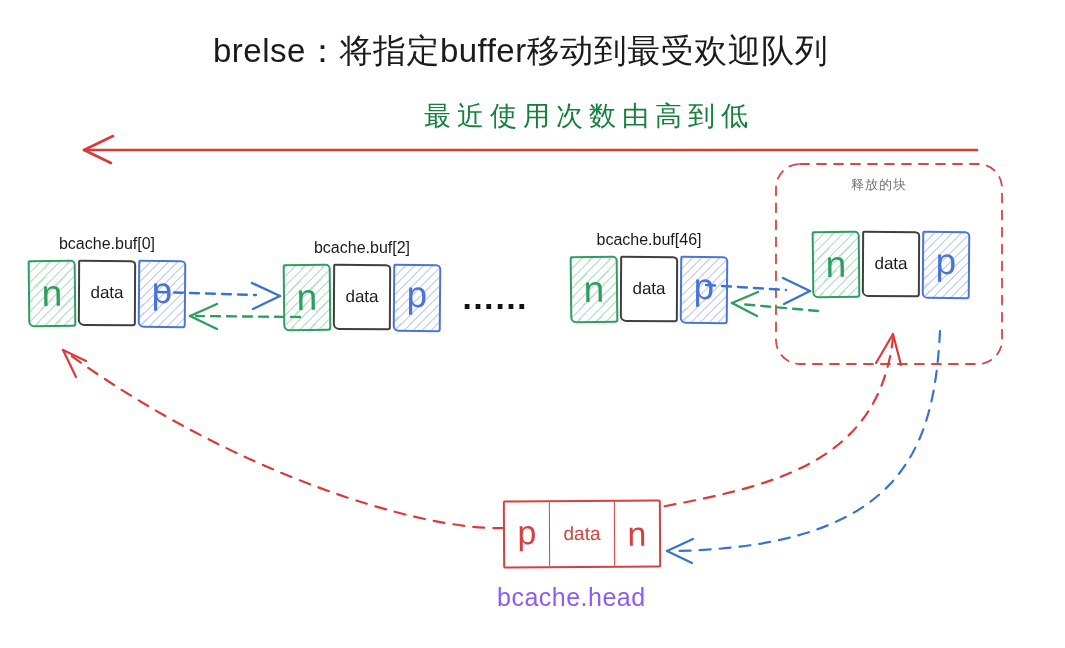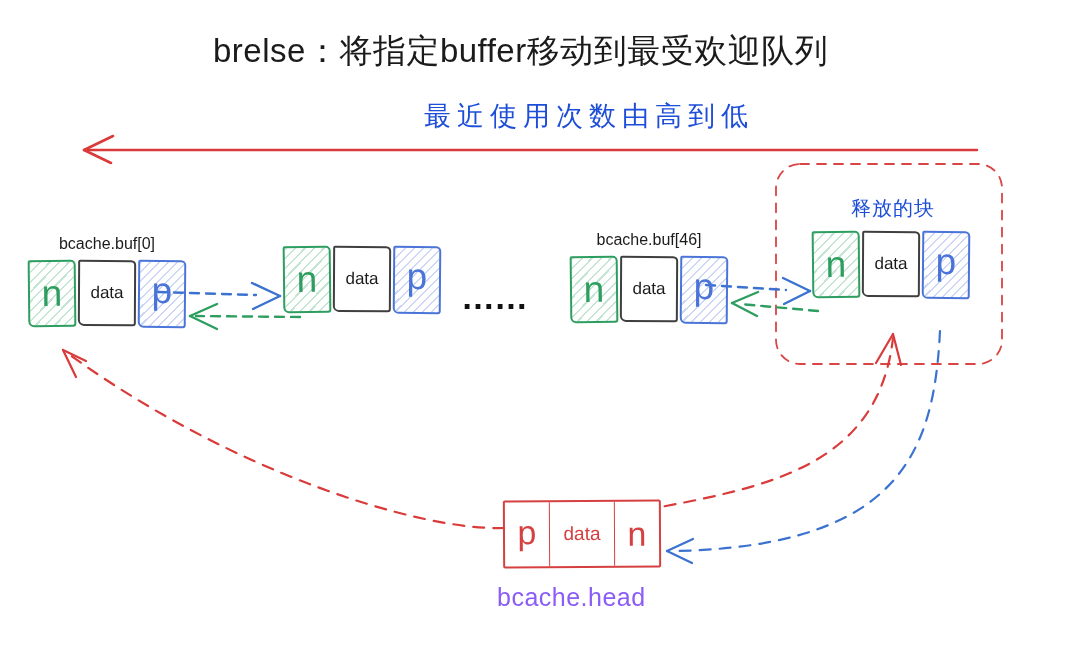--- a/index.html
+++ b/index.html
@@ -13,25 +13,25 @@
     position:relative;width:1065px;height:648px;background:#ffffff;
     font-family:"Liberation Sans", sans-serif;color:var(--ink);overflow:hidden;
   }
   #arrow-layer{position:absolute;left:0;top:0;pointer-events:none;}
   .abs{position:absolute;}
   .page-title{
     left:213px;top:28px;font-size:33px;line-height:46px;color:#1b1b1b;
     white-space:nowrap;letter-spacing:0.5px;
   }
   .banner-label{
-    left:424px;top:100px;font-size:27px;line-height:32px;color:#1d4ed8;
+    left:424px;top:100px;font-size:27px;line-height:32px;color:#15803d;
     letter-spacing:6px;white-space:nowrap;
   }
   .released-label{
-    left:851px;top:195px;font-size:20px;color:#1d4ed8;white-space:nowrap;letter-spacing:1px;
+    left:851px;top:176px;font-size:13px;color:#737373;white-space:nowrap;letter-spacing:1px;
   }
   .node-label{
     font-size:16px;color:#1b1b1b;white-space:nowrap;text-align:center;width:158px;
   }
   .cells{display:flex;gap:2px;align-items:flex-start;}
   .cell{
     box-sizing:border-box;height:67px;display:flex;align-items:center;justify-content:center;
     background:#fff;border-radius:2px 5px 3px 6px;
   }
   .cell-n{
@@ -141,20 +141,21 @@
       <div class="cell cell-d">
           <span class="glyph">data</span>
         </div>
       <div class="cell cell-p">
           <span class="glyph">p</span>
         </div>
     </div>
   </div>
 
   <div class="abs" style="left:283px;top:239px;">
+    <div class="node-label">bcache.buf[2]</div>
     <div class="cells" style="margin-top:7px;">
       <div class="cell cell-n">
           <span class="glyph">n</span>
         </div>
       <div class="cell cell-d">
           <span class="glyph">data</span>
         </div>
       <div class="cell cell-p">
           <span class="glyph">p</span>
         </div>

